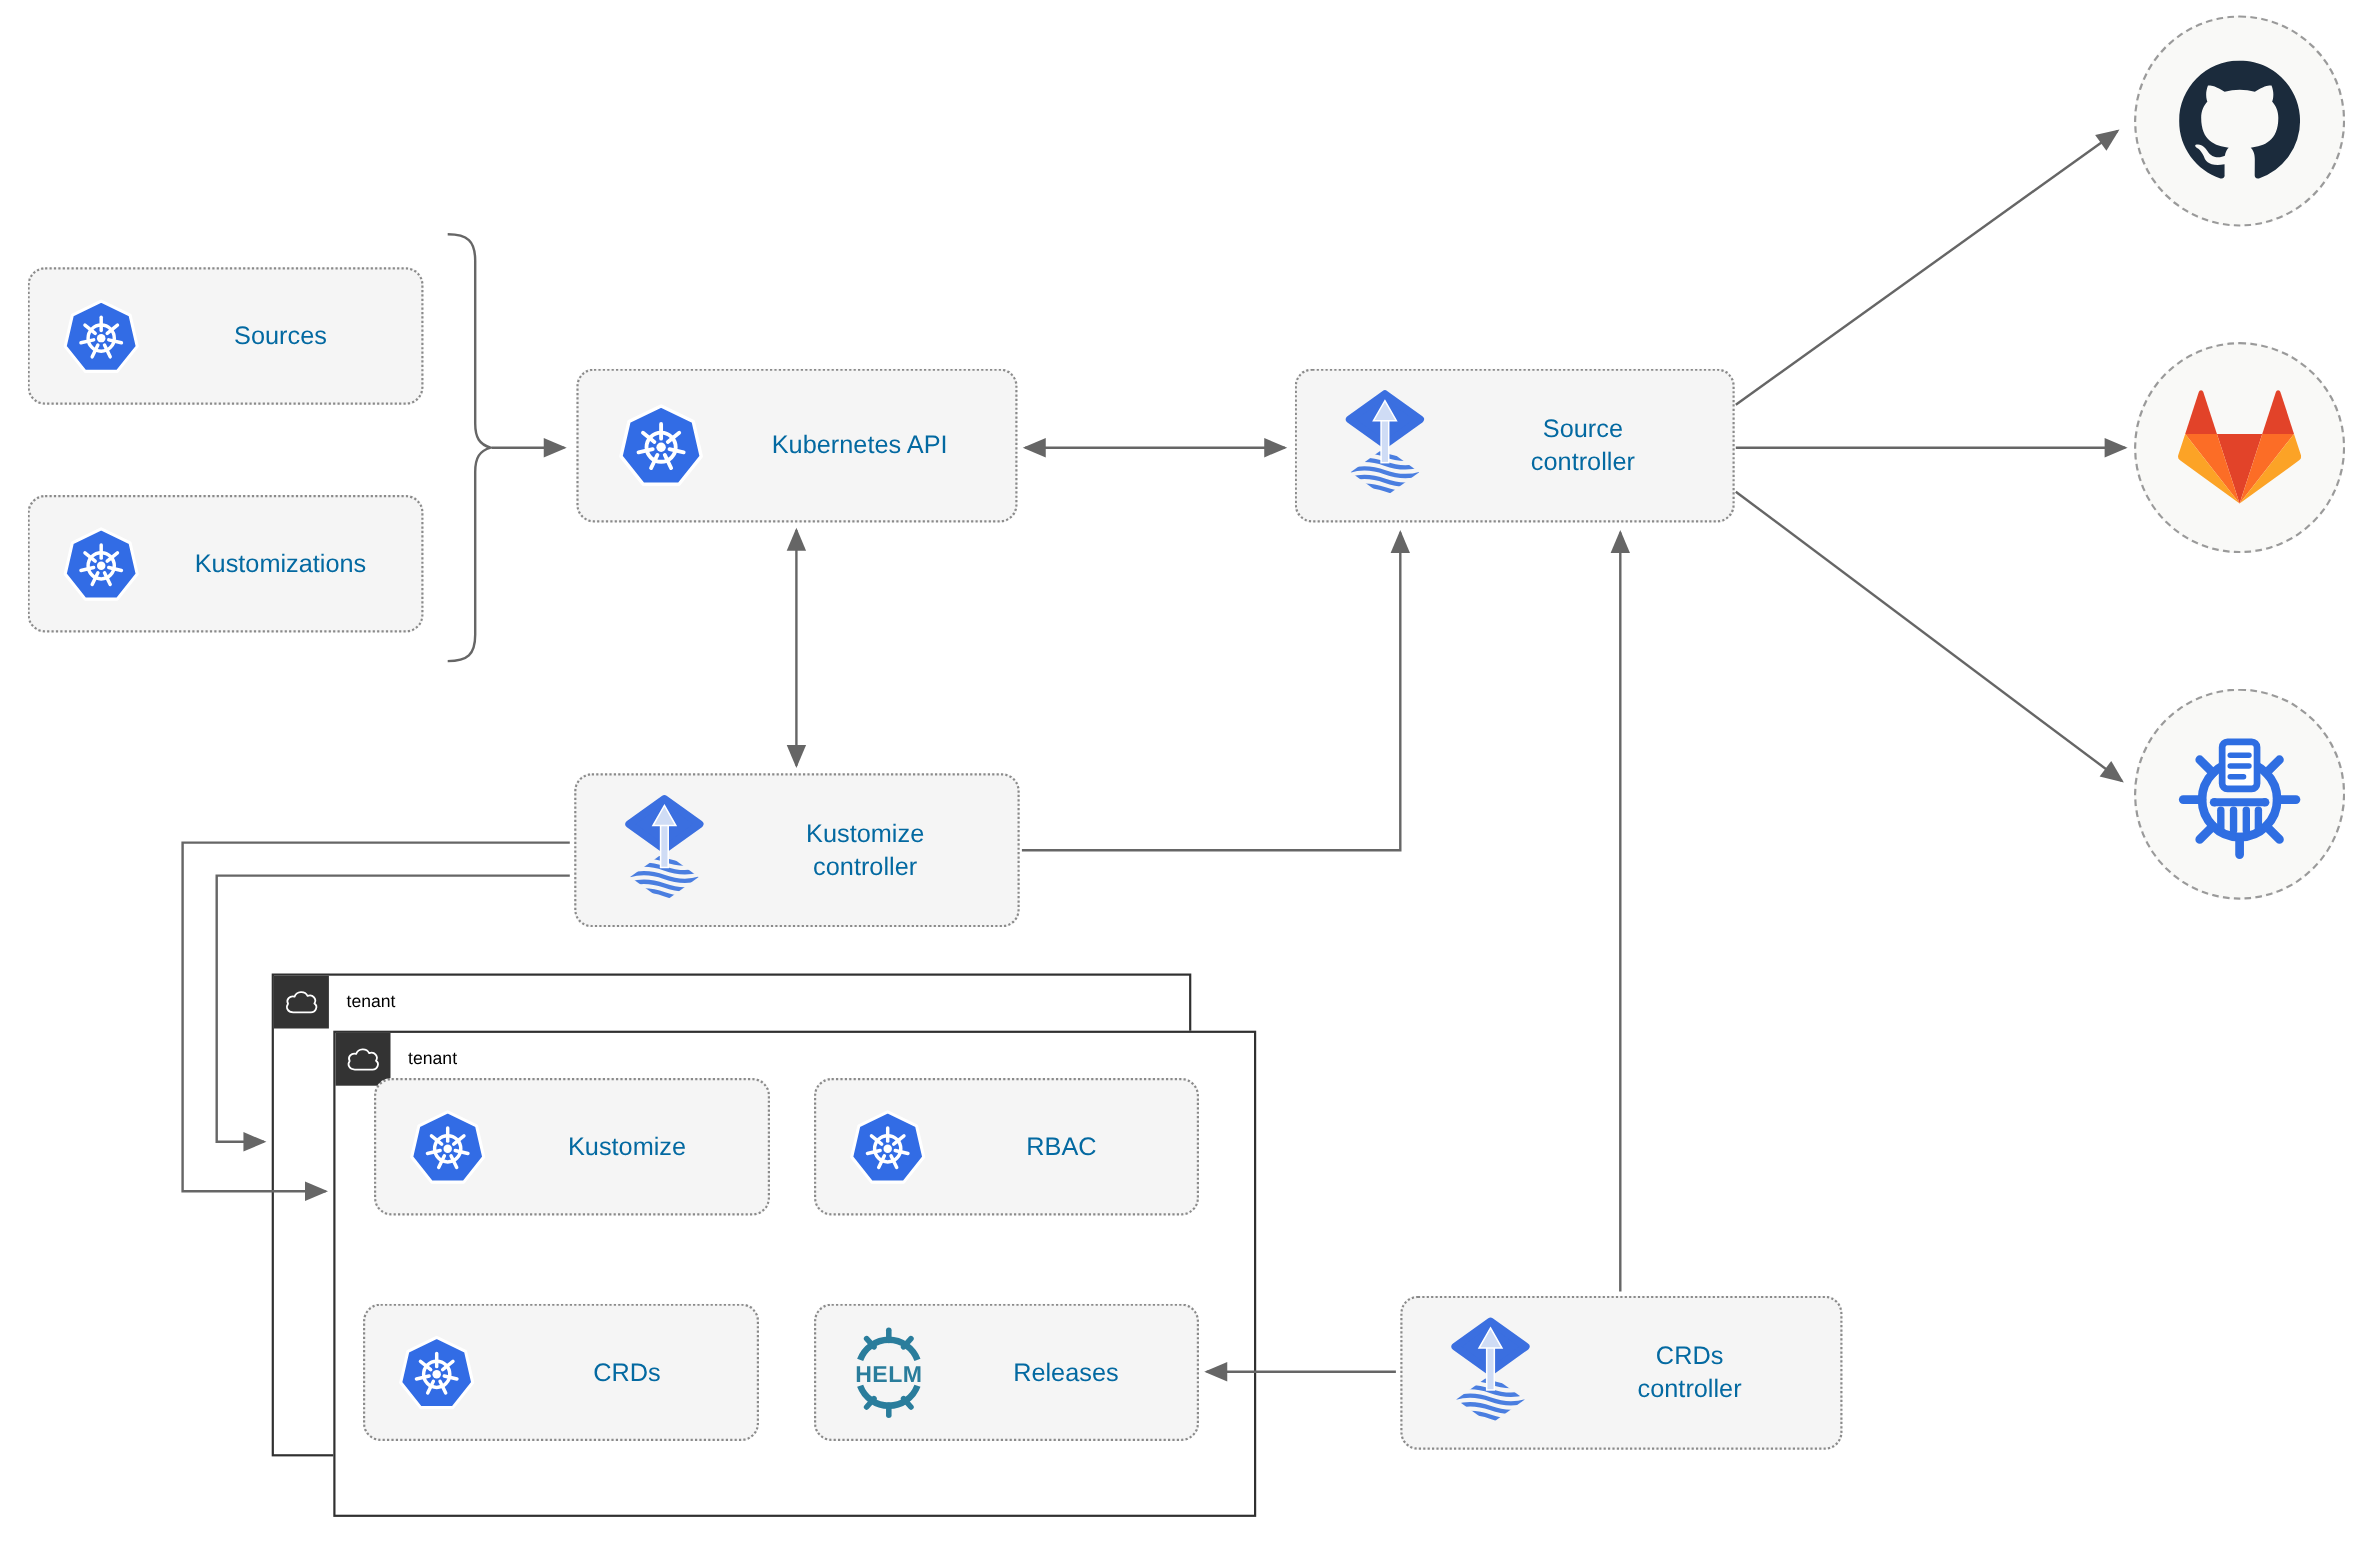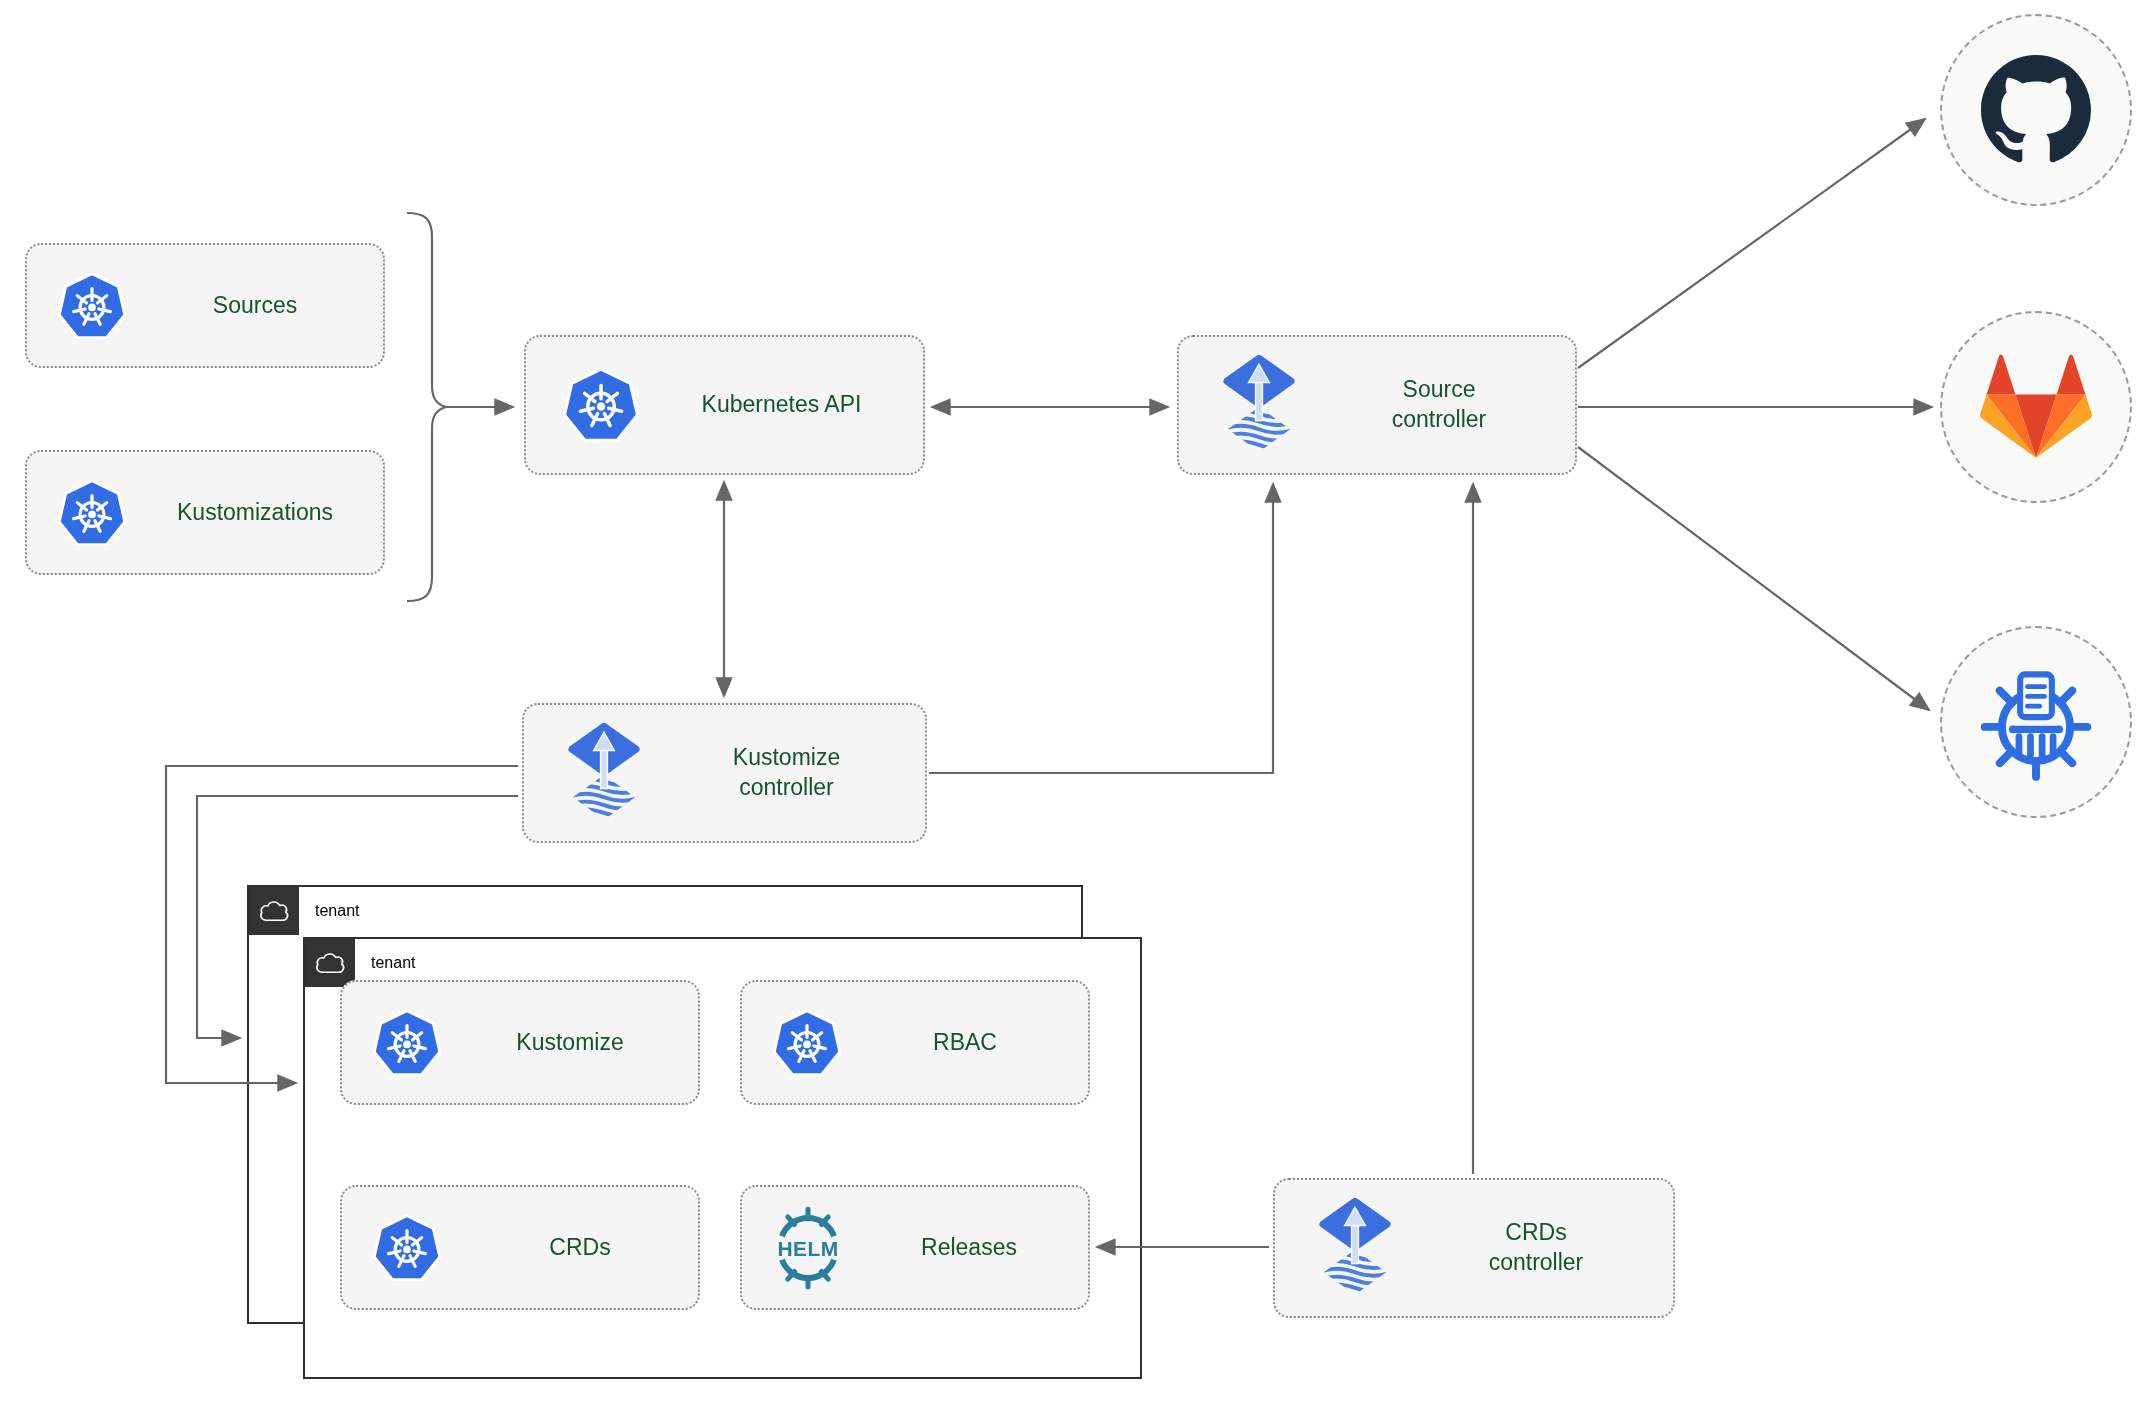--- a/index.html
+++ b/index.html
@@ -4,21 +4,21 @@
 <style>
   html,body{margin:0;padding:0;}
   body{
     width:2144px;height:1407px;position:relative;background:#ffffff;
     font-family:"Liberation Sans", sans-serif;color:#000;overflow:hidden;
   }
   .node{
     position:absolute;background:#f5f5f5;border:2px dotted #8a8a8a;border-radius:16px;
     display:flex;align-items:center;box-sizing:border-box;z-index:4;
   }
-  .node-label{flex:1;text-align:center;font-size:23px;line-height:1.3;color:#14532d;}
+  .node-label{flex:1;text-align:center;font-size:23px;line-height:1.3;color:#0369a1;}
   .node-label .narrow{display:inline-block;max-width:160px;}
   .ic{width:70px;height:72px;margin-left:30px;flex:0 0 auto;}
   .ic-big{width:78px;height:80px;margin-left:36px;flex:0 0 auto;}
   .ic-flux{width:88px;height:104px;margin-left:36px;flex:0 0 auto;}
   .ic-helm{width:84px;height:84px;margin-left:24px;flex:0 0 auto;}
   .circle{
     position:absolute;width:192px;height:192px;border-radius:50%;
     border:2px dashed #9a9a9a;background:#f9f9f7;box-sizing:border-box;
     display:flex;align-items:center;justify-content:center;z-index:4;
   }
@@ -203,21 +203,21 @@
   <span class="node-label">Kustomize</span>
 </div>
 
 <div class="node" style="left:740px;top:980px;width:350px;height:125px;z-index:5;">
   <svg class="ic" viewBox="0 0 100 100">
       <use href="#def-k8s"></use>
     </svg>
   <span class="node-label">RBAC</span>
 </div>
 
-<div class="node" style="left:340px;top:1185px;width:360px;height:125px;z-index:5;gap:20px;">
+<div class="node" style="left:330px;top:1185px;width:360px;height:125px;z-index:5;gap:20px;">
   <svg class="ic" viewBox="0 0 100 100">
       <use href="#def-k8s"></use>
     </svg>
   <span class="node-label">CRDs</span>
 </div>
 
 <div class="node" style="left:740px;top:1185px;width:350px;height:125px;z-index:5;">
   <span class="ic-helm" style="position:relative;">
     <svg width="84" height="84" viewBox="0 0 100 100">
         <use href="#def-helm"></use>

